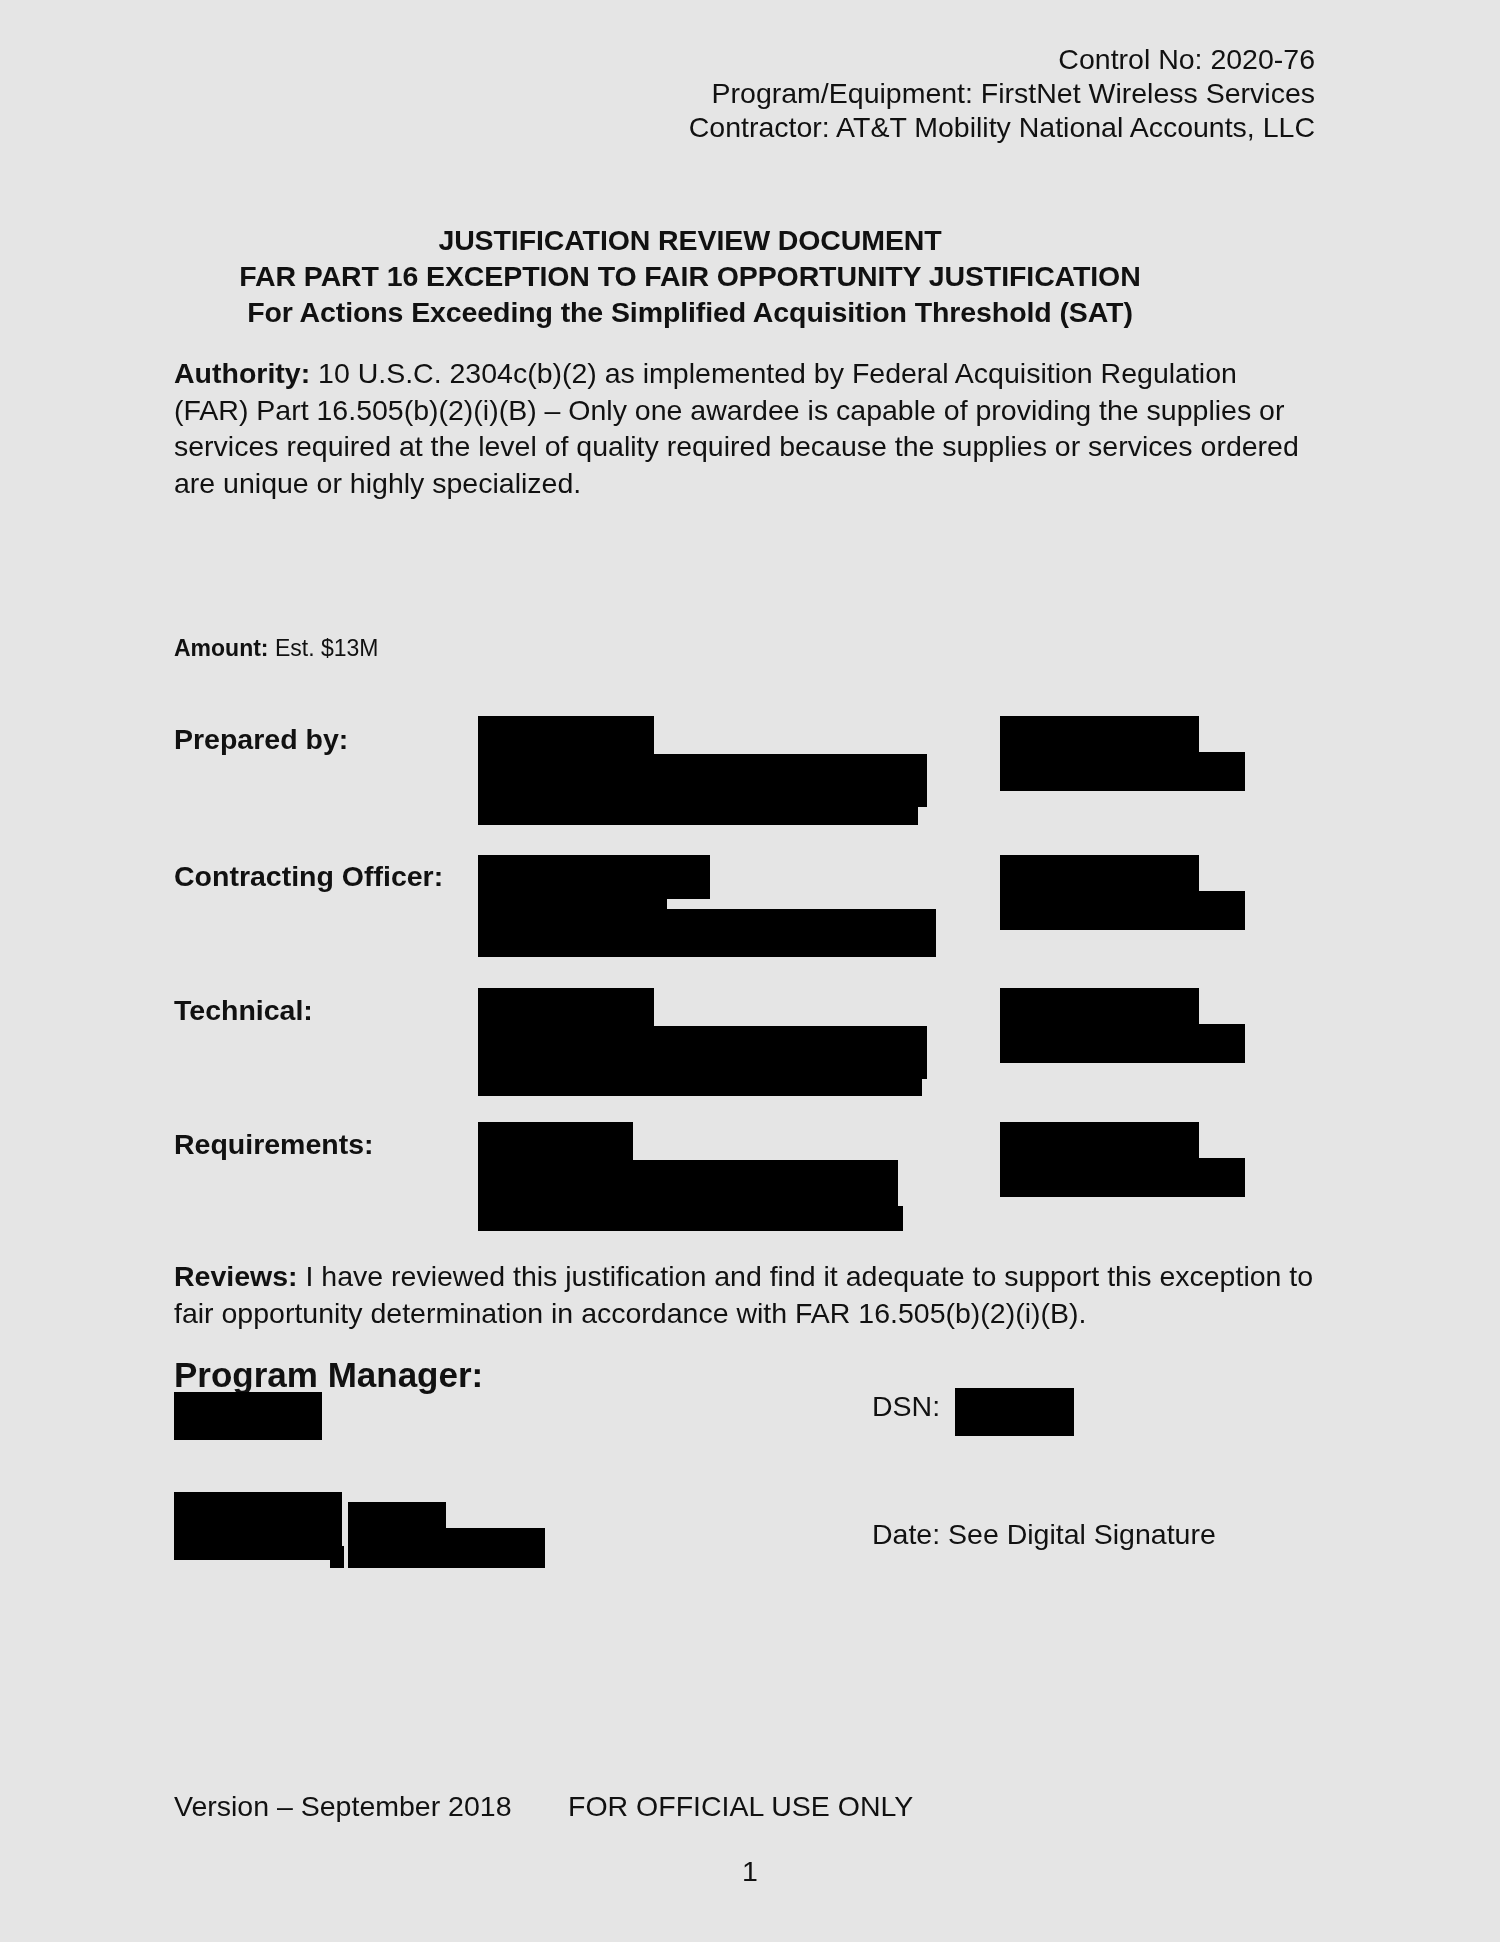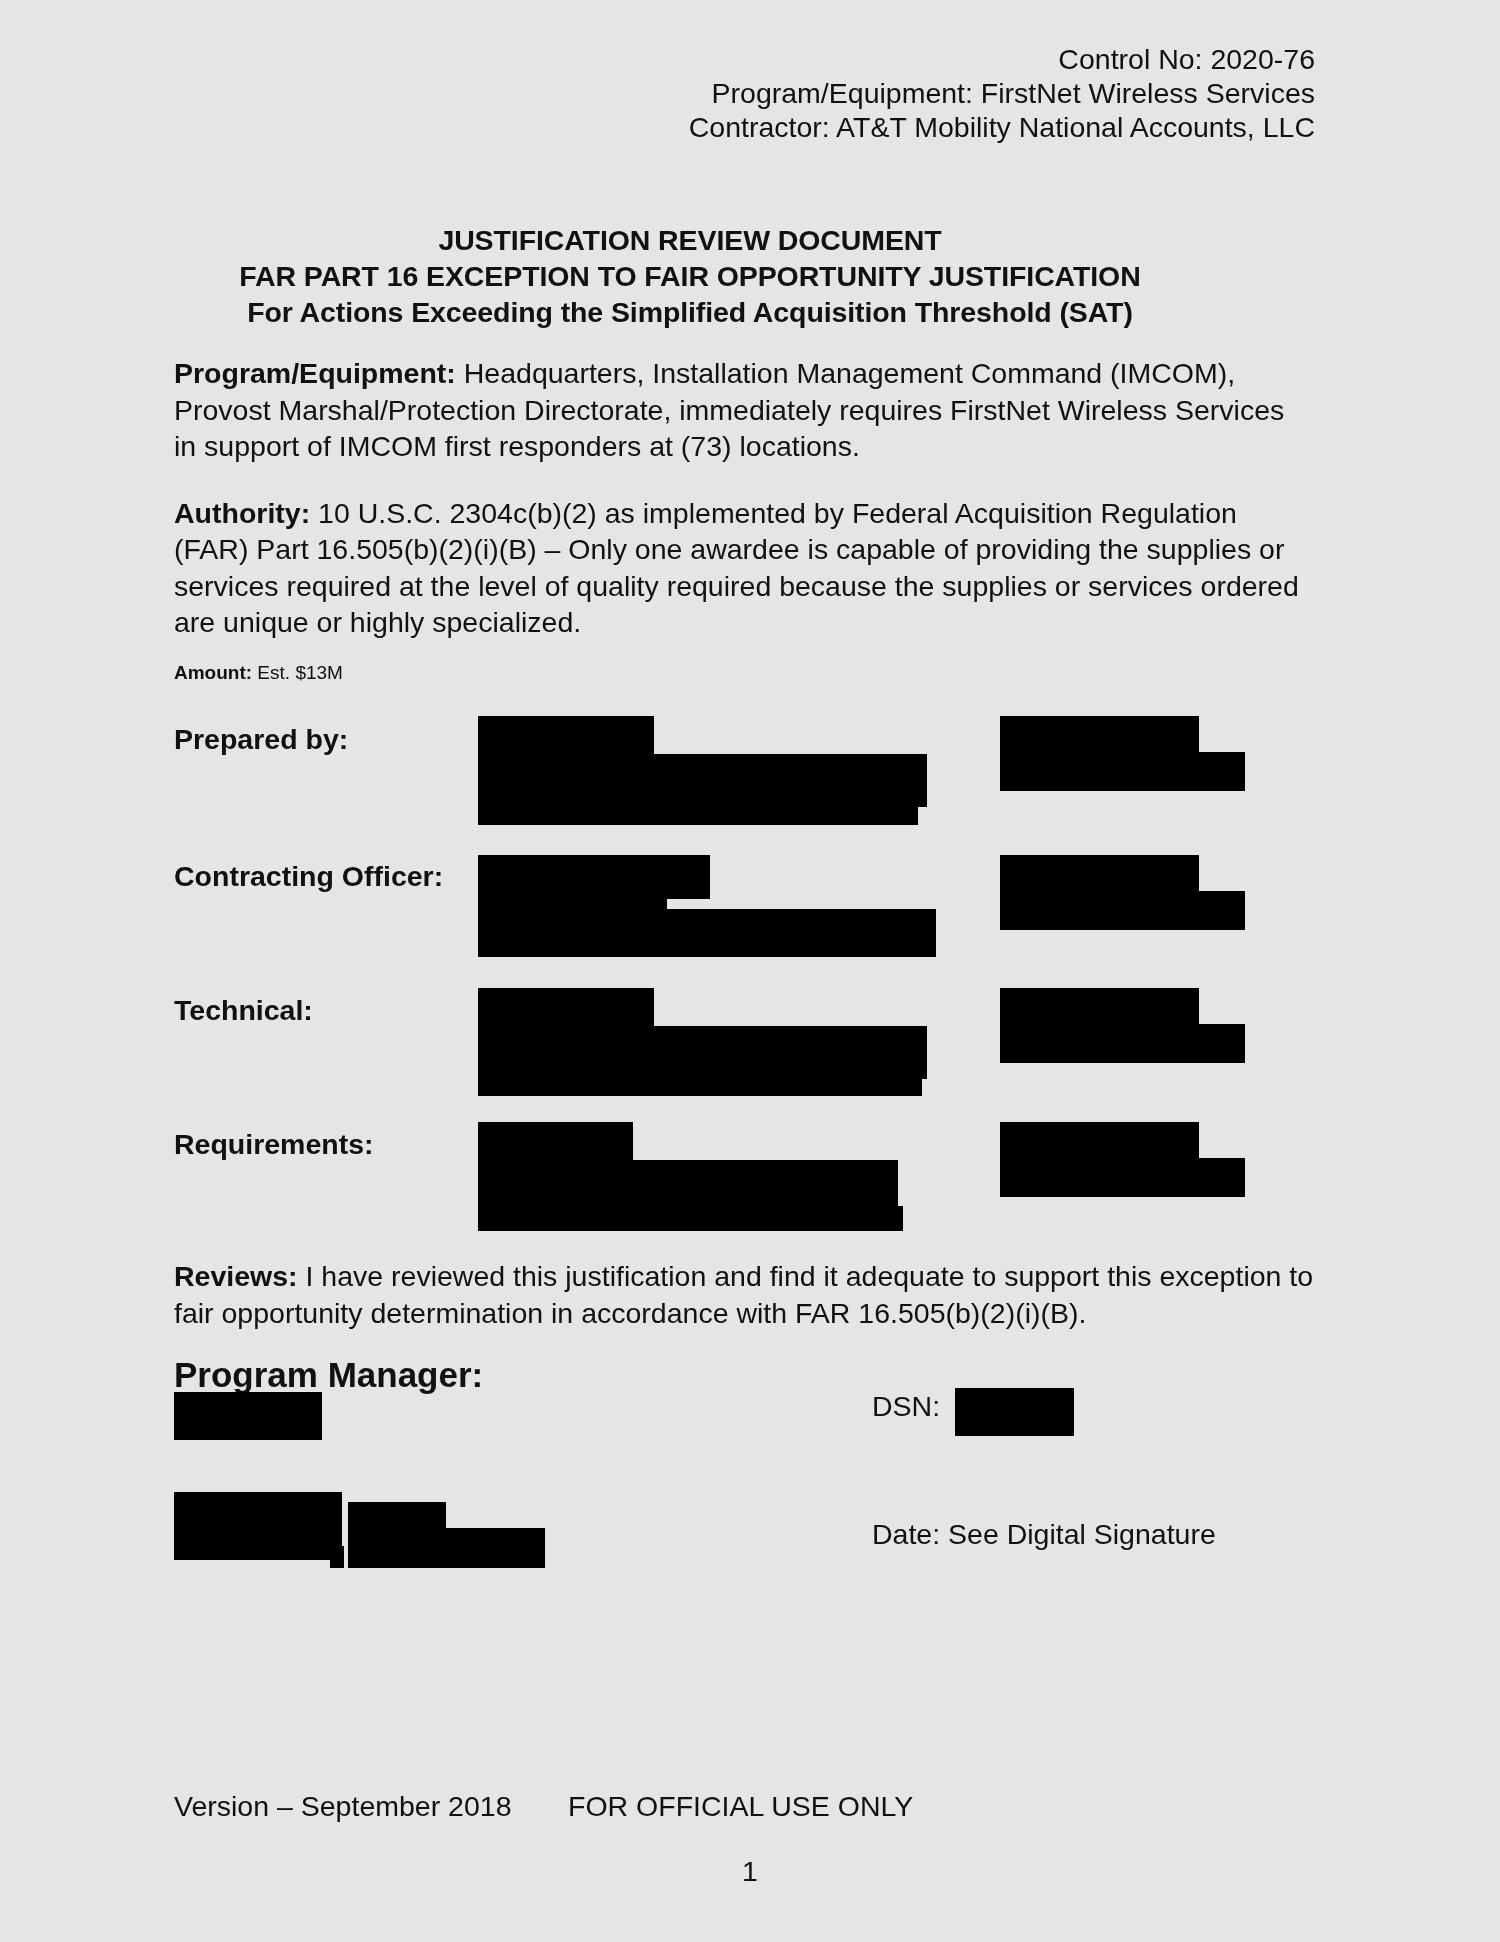--- a/index.html
+++ b/index.html
@@ -56,22 +56,22 @@
     width: 1135px;
     font-size: 28.5px;
     line-height: 36.5px;
   }
   .para { margin: 0 0 30px 0; }
   .para b { font-weight: bold; }
 
   .amount-row {
     position: absolute;
     left: 174px;
-    top: 655px;
-    font-size: 19px;
+    top: 630px;
+    font-size: 23px;
     line-height: 36.5px;
   }
   .amount-row b { font-weight: bold; }
 
   
   .sig-row { position: absolute; left: 0; width: 1500px; }
   .sig-label {
     position: absolute;
     left: 174px;
     font-weight: bold;
@@ -150,21 +150,20 @@
     <span class="hline">Contractor: AT&amp;T Mobility National Accounts, LLC</span>
   </div>
 
   <div class="title-block">
     <span class="tline">JUSTIFICATION REVIEW DOCUMENT</span>
     <span class="tline">FAR PART 16 EXCEPTION TO FAIR OPPORTUNITY JUSTIFICATION</span>
     <span class="tline">For Actions Exceeding the Simplified Acquisition Threshold (SAT)</span>
   </div>
 
   <div class="body-area">
-    <p class="para"><b>Program/Equipment:</b><span> Headquarters, Installation Management Command (IMCOM), Provost Marshal/Protection Directorate, immediately requires FirstNet Wireless Services in support of IMCOM first responders at (73) locations.</span></p>
 
     <p class="para"><b>Authority:</b><span> 10 U.S.C. 2304c(b)(2) as implemented by Federal Acquisition Regulation (FAR) Part 16.505(b)(2)(i)(B) – Only one awardee is capable of providing the supplies or services required at the level of quality required because the supplies or services ordered are unique or highly specialized.</span></p>
   </div>
 
   <div class="amount-row"><b>Amount:</b><span> Est. $13M</span></div>
 
   <div class="sig-row">
     <div class="sig-label" style="top:723px;">Prepared by:</div>
     <div class="redaction" style="left:478px; top:716px; width:176px; height:45px;"></div>
     <div class="redaction" style="left:478px; top:754px; width:449px; height:53px;"></div>

